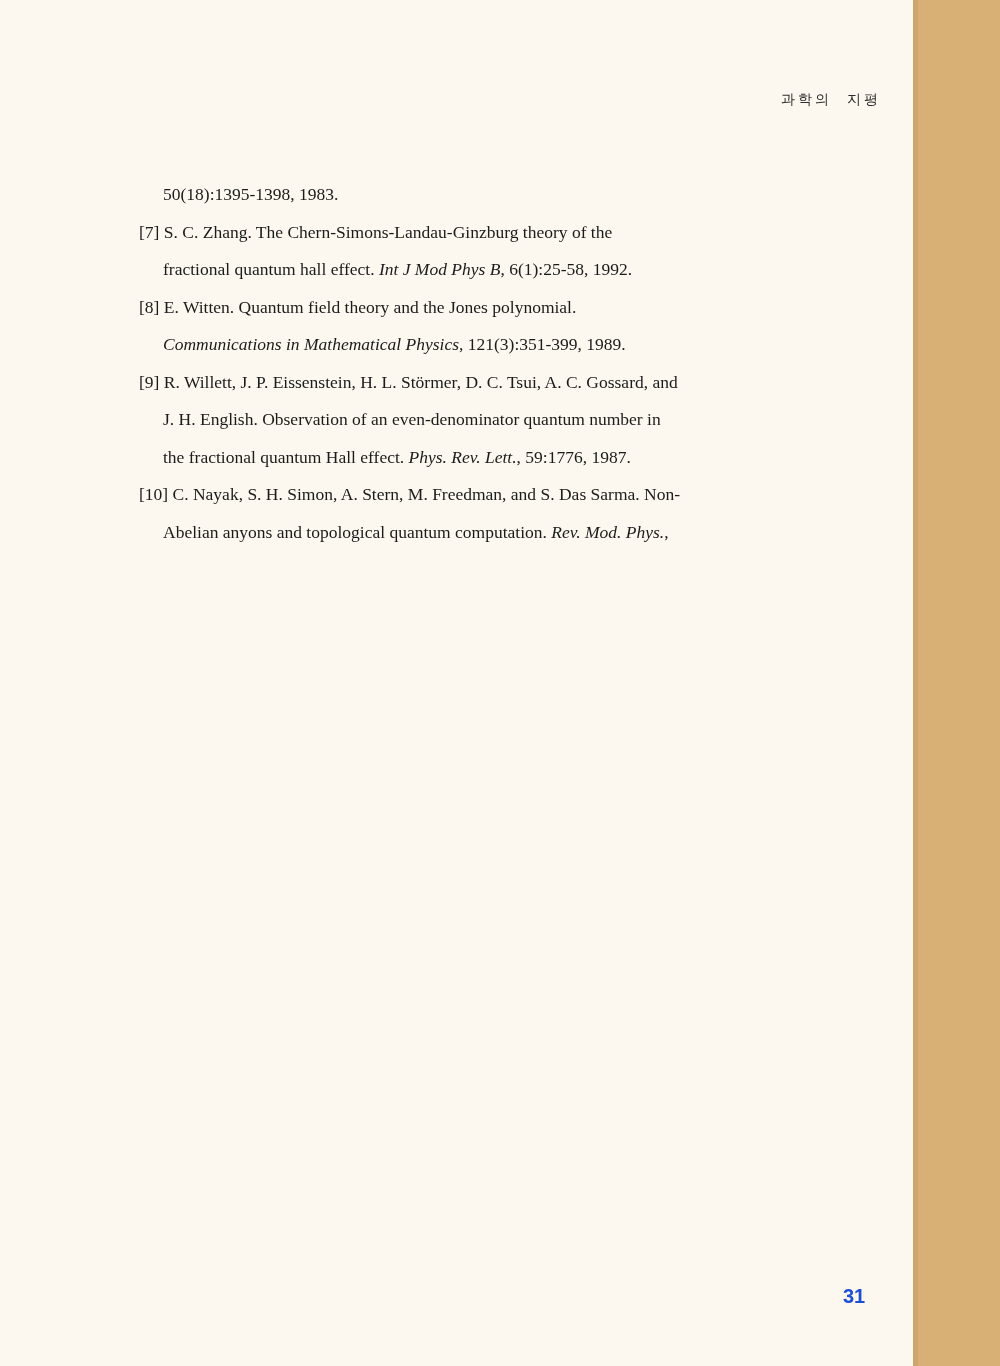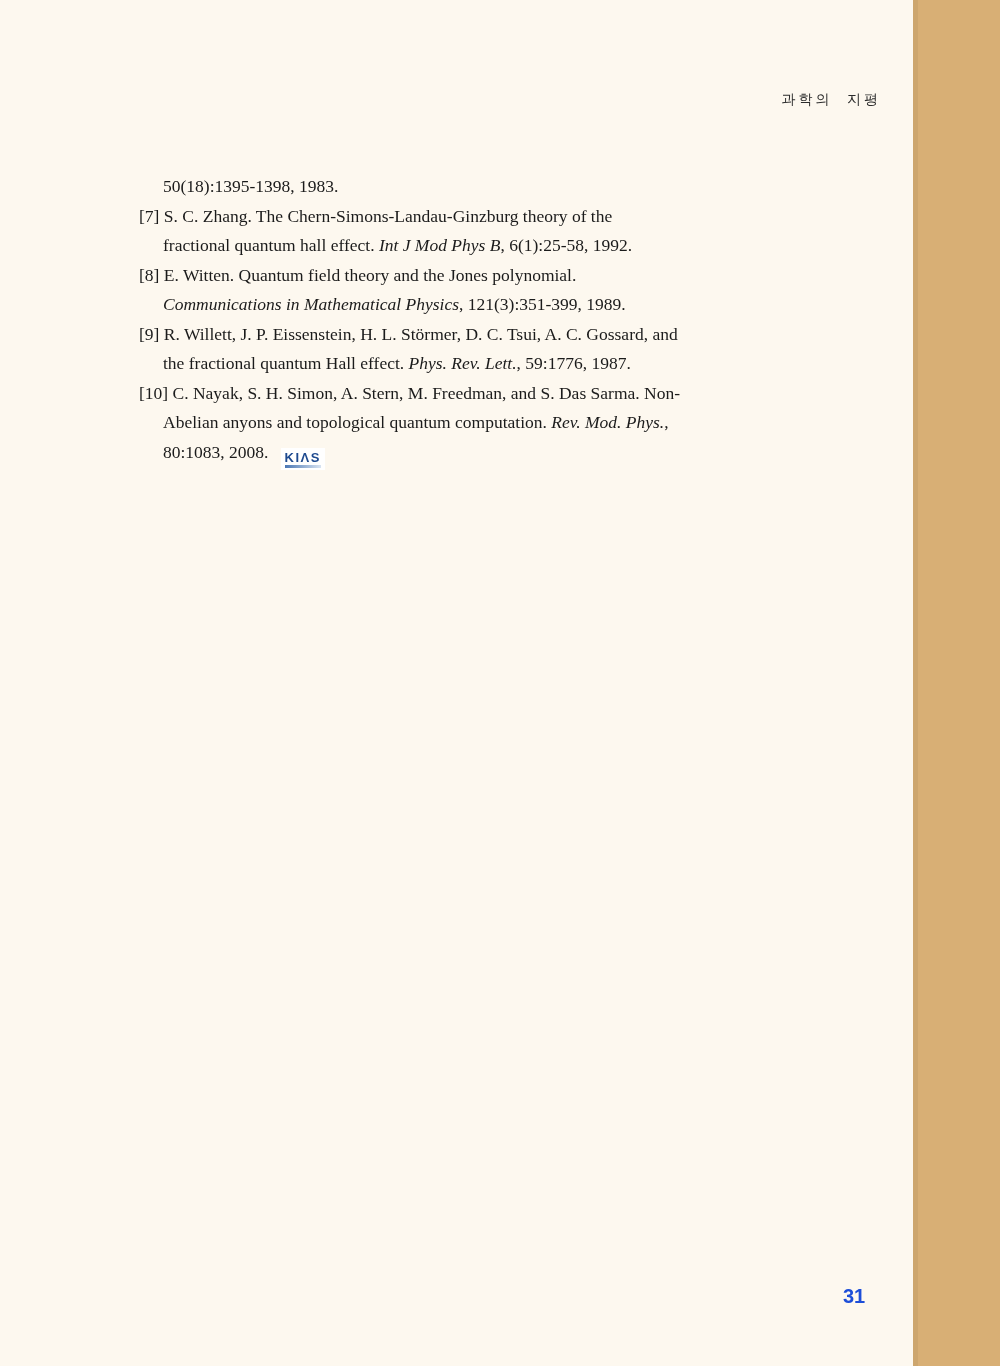--- a/index.html
+++ b/index.html
@@ -18,37 +18,37 @@
     width: 87px;
     height: 100%;
     background: #d8af75;
     border-left: 5px solid #cda66e;
     box-sizing: border-box;
   }
   .running-head {
     position: absolute;
     top: 91px;
     right: 119px;
-    font-family: Liberation Serif, serif;
+    font-family: Liberation Sans, sans-serif;
     font-size: 14px;
     letter-spacing: 3px;
     word-spacing: 8px;
     color: #2b2b2b;
   }
   .refs {
     position: absolute;
     left: 139px;
     top: 172px;
     width: 660px;
     font-size: 17.5px;
     line-height: 29.5px;
     color: #1b1b1b;
   }
   .ref-item { padding-left: 24px; }
-  .ref-line { white-space: nowrap; }
+  .ref-line { white-space: nowrap; margin-top: 8px; }
   .ref-line.hang { text-indent: -24px; }
   .it { font-style: italic; }
   .kias {
     display: inline-block;
     vertical-align: -4px;
     margin-left: 12px;
     background: #ffffff;
     padding: 3px 4px 2px 4px;
     line-height: 1;
   }
@@ -84,22 +84,22 @@
       <div class="ref-item">
         <div class="ref-line hang"><span class="ref-label">[7] </span><span>S. C. Zhang. The Chern-Simons-Landau-Ginzburg theory of the</span></div>
         <div class="ref-line"><span>fractional quantum hall effect. </span><span class="it">Int J Mod Phys B</span><span>, 6(1):25-58, 1992.</span></div>
       </div>
       <div class="ref-item">
         <div class="ref-line hang"><span class="ref-label">[8] </span><span>E. Witten. Quantum field theory and the Jones polynomial.</span></div>
         <div class="ref-line"><span class="it">Communications in Mathematical Physics</span><span>, 121(3):351-399, 1989.</span></div>
       </div>
       <div class="ref-item">
         <div class="ref-line hang"><span class="ref-label">[9] </span><span>R. Willett, J. P. Eissenstein, H. L. Störmer, D. C. Tsui, A. C. Gossard, and</span></div>
+        <div class="ref-line"><span>J. H. English. Observation of an even-denominator quantum number in</span></div>
         <div class="ref-line"><span>the fractional quantum Hall effect. </span><span class="it">Phys. Rev. Lett.</span><span>, 59:1776, 1987.</span></div>
       </div>
       <div class="ref-item">
         <div class="ref-line hang"><span class="ref-label">[10] </span><span>C. Nayak, S. H. Simon, A. Stern, M. Freedman, and S. Das Sarma. Non-</span></div>
         <div class="ref-line"><span>Abelian anyons and topological quantum computation. </span><span class="it">Rev. Mod. Phys.</span><span>,</span></div>
-        <div class="ref-line"><span>80:1083, 2008.</span><span class="kias" style="background: rgb(255, 255, 255);"><span class="kias-text" style="color: rgb(30, 74, 143);">KIΛS</span><span class="kias-bar" style="display: block; background: linear-gradient(90deg, rgb(74, 119, 180), rgb(216, 227, 241));"></span></span></div>
       </div>
     </div>
   <div class="page-number">31</div>
 </div>
 
 </body></html>

